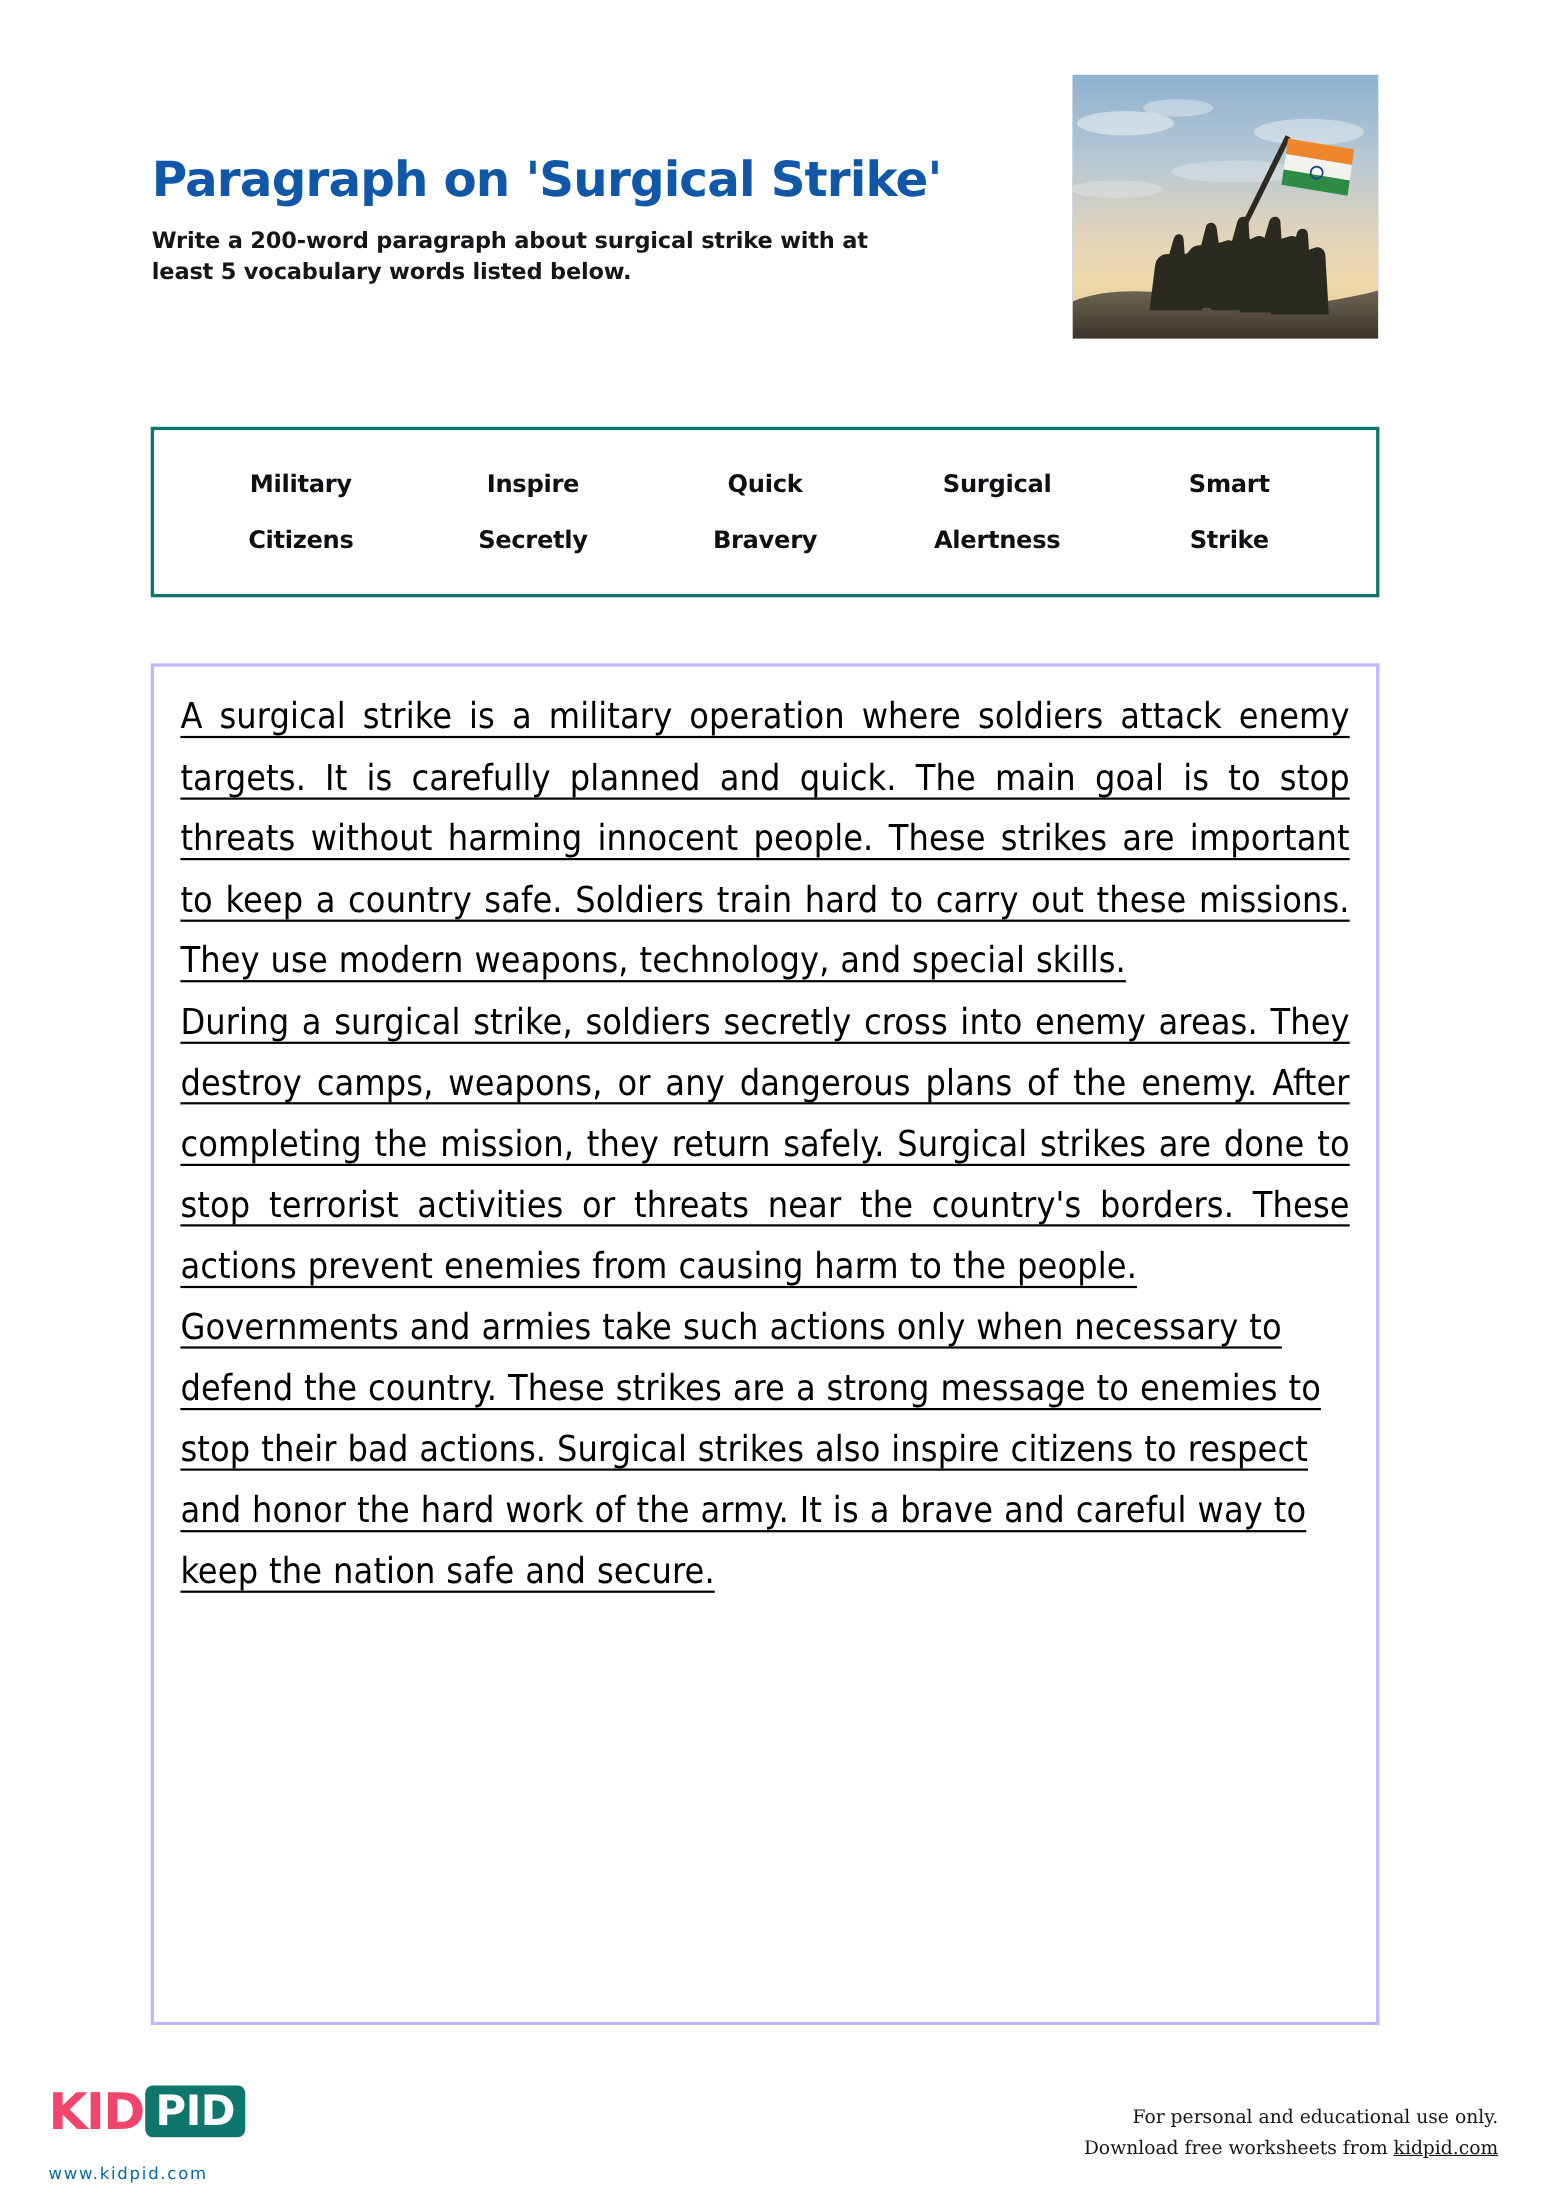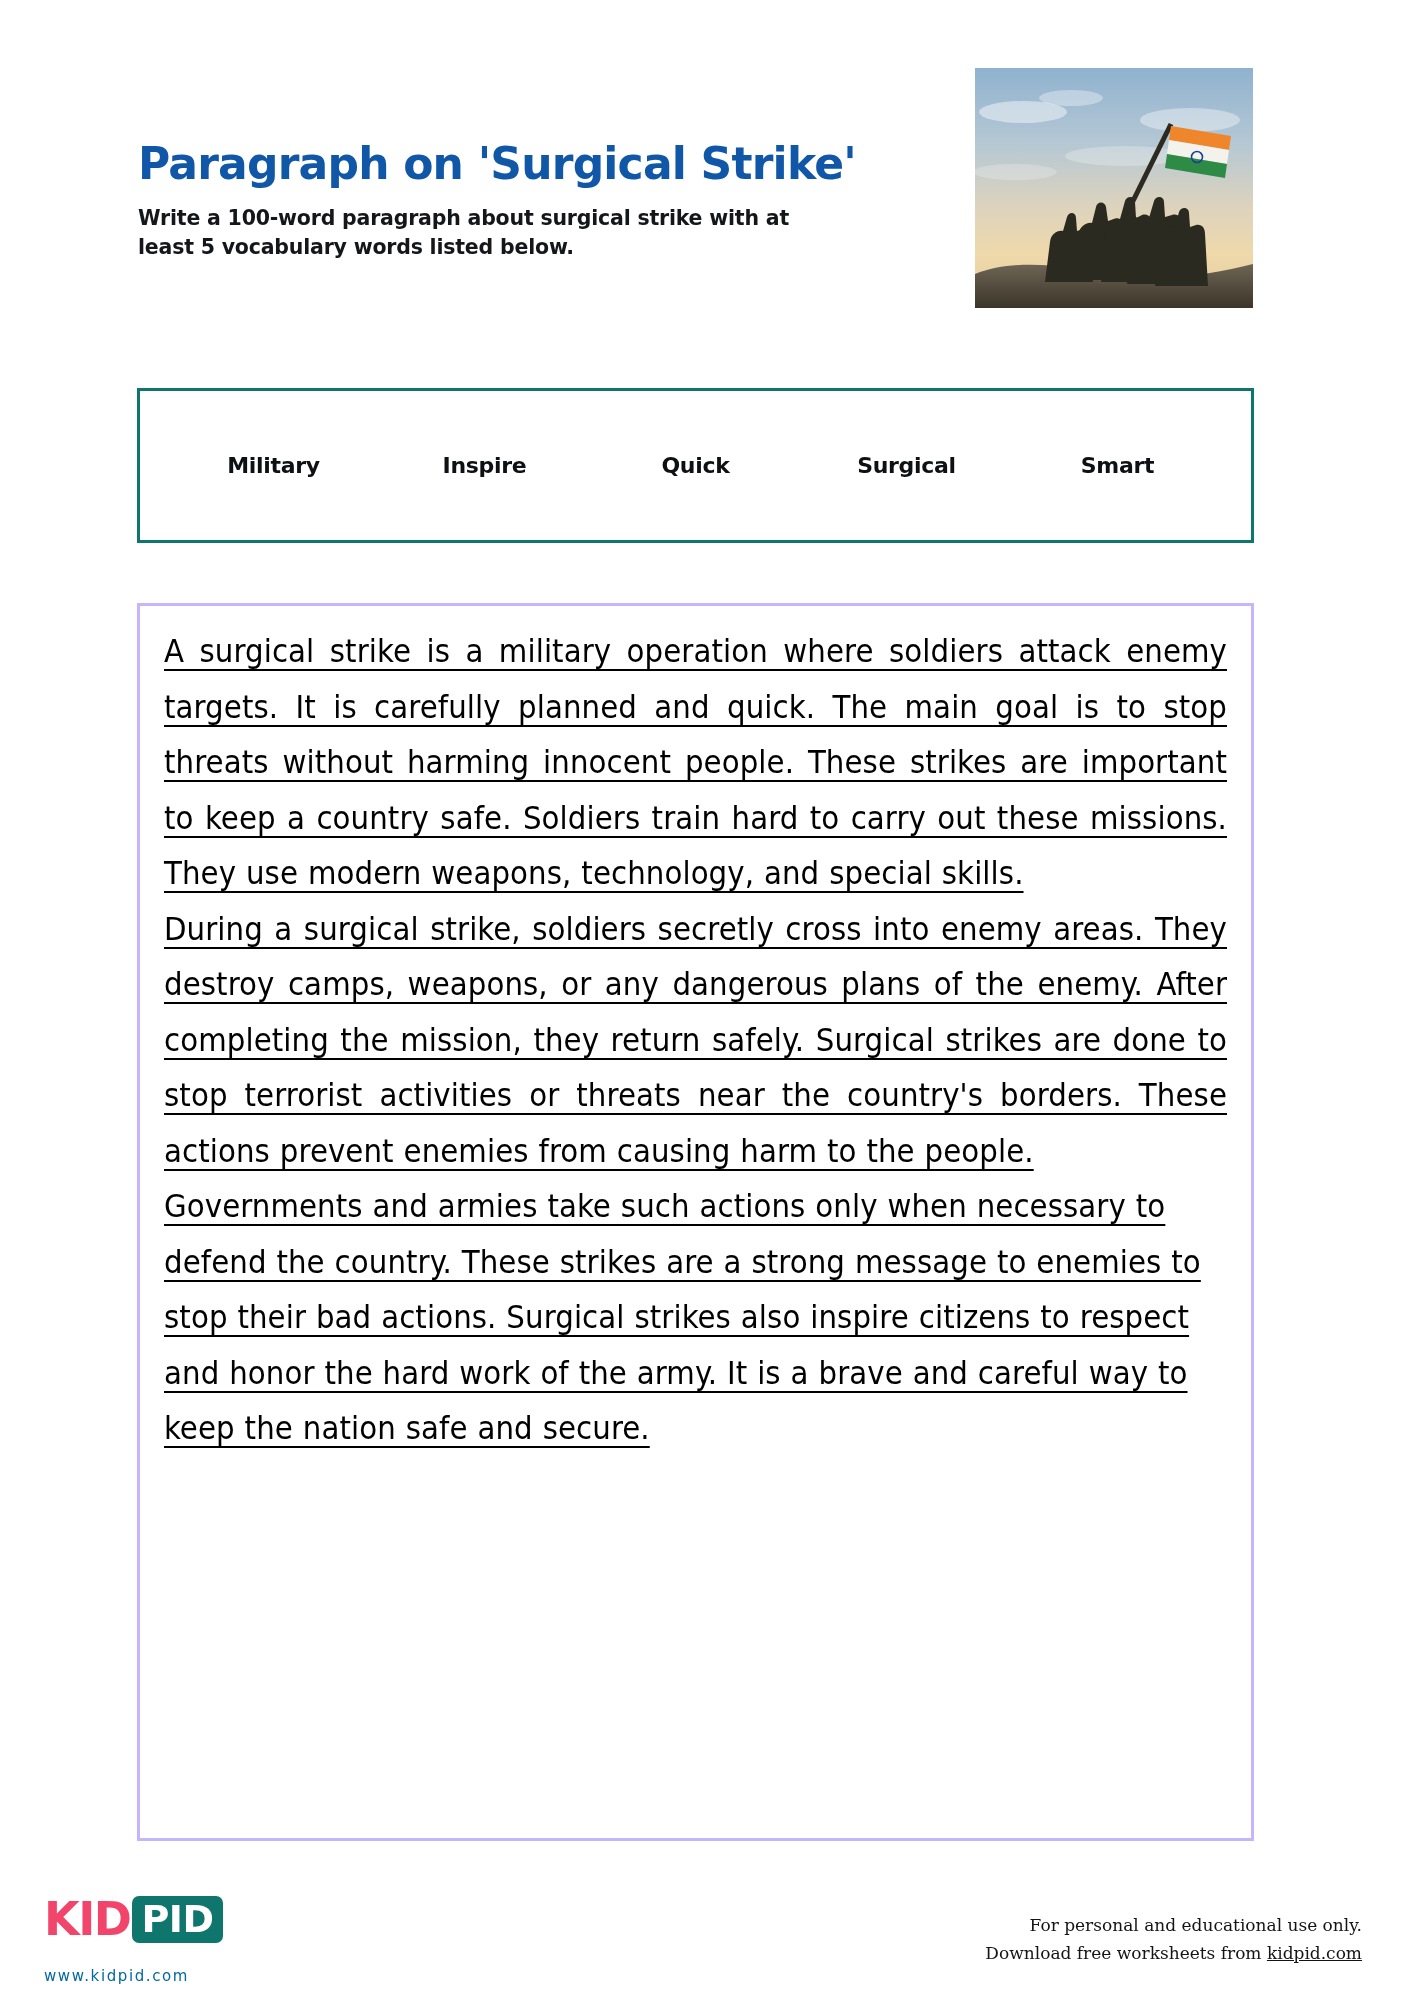--- a/index.html
+++ b/index.html
@@ -178,21 +178,21 @@
     text-decoration: underline;
   }
 </style>
 </head>
 <body>
 
 <div class="page">
 
   <div class="header">
     <h1 class="worksheet-title">Paragraph on 'Surgical Strike'</h1>
-    <p class="worksheet-subtitle">Write a 100-word paragraph about surgical strike with at least 5 vocabulary words listed below.</p>
+    <p class="worksheet-subtitle">Write a 200-word paragraph about surgical strike with at least 5 vocabulary words listed below.</p>
   </div>
 
   <div class="hero-photo">
     <svg viewBox="0 0 278 240" preserveAspectRatio="xMidYMid slice">
       <defs>
         <linearGradient id="skyGrad" x1="0" y1="0" x2="0" y2="1">
           <stop offset="0%" stop-color="#8fb2cf"></stop>
           <stop offset="32%" stop-color="#b6c8d4"></stop>
           <stop offset="58%" stop-color="#ddd3bd"></stop>
           <stop offset="78%" stop-color="#efd9ab"></stop>
@@ -239,20 +239,27 @@
   </div>
 
   <div class="vocab-box">
     <div class="vocab-row">
       <span class="vocab-word">Military</span>
       <span class="vocab-word">Inspire</span>
       <span class="vocab-word">Quick</span>
       <span class="vocab-word">Surgical</span>
       <span class="vocab-word">Smart</span>
     </div>
+    <div class="vocab-row">
+      <span class="vocab-word">Citizens</span>
+      <span class="vocab-word">Secretly</span>
+      <span class="vocab-word">Bravery</span>
+      <span class="vocab-word">Alertness</span>
+      <span class="vocab-word">Strike</span>
+    </div>
   </div>
 
   <div class="answer-box">
     <p class="answer-paragraph">A surgical strike is a military operation where soldiers attack enemy targets. It is carefully planned and quick. The main goal is to stop threats without harming innocent people. These strikes are important to keep a country safe. Soldiers train hard to carry out these missions. They use modern weapons, technology, and special skills.</p>
     <p class="answer-paragraph">During a surgical strike, soldiers secretly cross into enemy areas. They destroy camps, weapons, or any dangerous plans of the enemy. After completing the mission, they return safely. Surgical strikes are done to stop terrorist activities or threats near the country's borders. These actions prevent enemies from causing harm to the people.</p>
     <p class="answer-paragraph">Governments and armies take such actions only when necessary to defend the country. These strikes are a strong message to enemies to stop their bad actions. Surgical strikes also inspire citizens to respect and honor the hard work of the army. It is a brave and careful way to keep the nation safe and secure.</p>
   </div>
 
   <div class="footer-logo">
     <div class="logo-mark">

